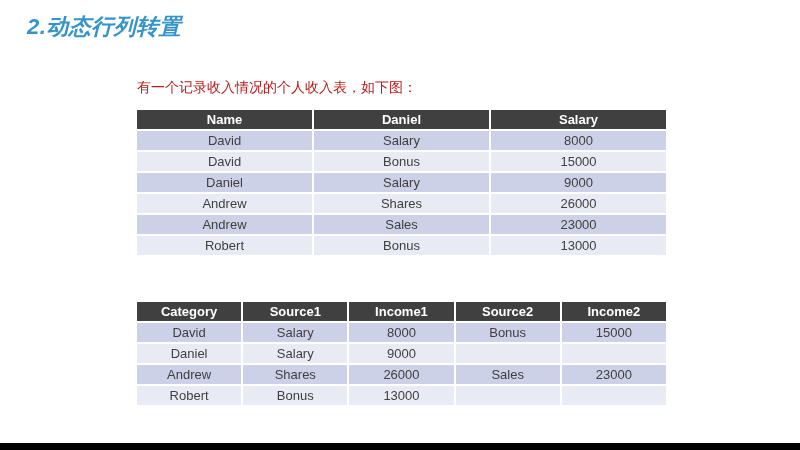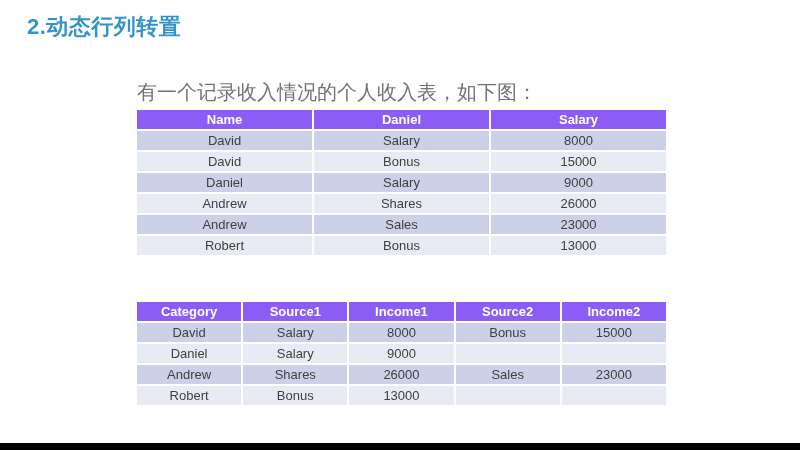--- a/index.html
+++ b/index.html
@@ -14,27 +14,28 @@
   }
 
   .slide-title {
     position: absolute;
     left: 27px;
     top: 12px;
     font-size: 22px;
     font-weight: bold;
     color: #3494ca;
     letter-spacing: 0.5px;
+    font-style: italic;
   }
 
   .body-text {
     position: absolute;
     left: 137px;
-    font-size: 20px;
-    color: #737373;
+    font-size: 14px;
+    color: #b91c1c;
   }
   .intro-text { top: 79px; }
   .transform-text { top: 268px; }
 
   .table-wrap { position: absolute; left: 135px; width: 533px; }
   .source-table-wrap { top: 108px; }
   .result-table-wrap { top: 300px; }
 
   table {
     width: 100%;
@@ -46,21 +47,21 @@
   }
   th, td {
     height: 19px;
     line-height: 19px;
     padding: 0;
     border: 2px solid #ffffff;
     overflow: hidden;
     white-space: nowrap;
   }
   th {
-    background: #8b5cf6;
+    background: #404040;
     color: #ffffff;
     font-weight: bold;
     font-size: 13px;
   }
   tbody tr:nth-child(odd) td  { background: #ccd1e7; }
   tbody tr:nth-child(even) td { background: #e9ebf4; }
 
   .bottom-bar {
     position: absolute;
     left: 0;

